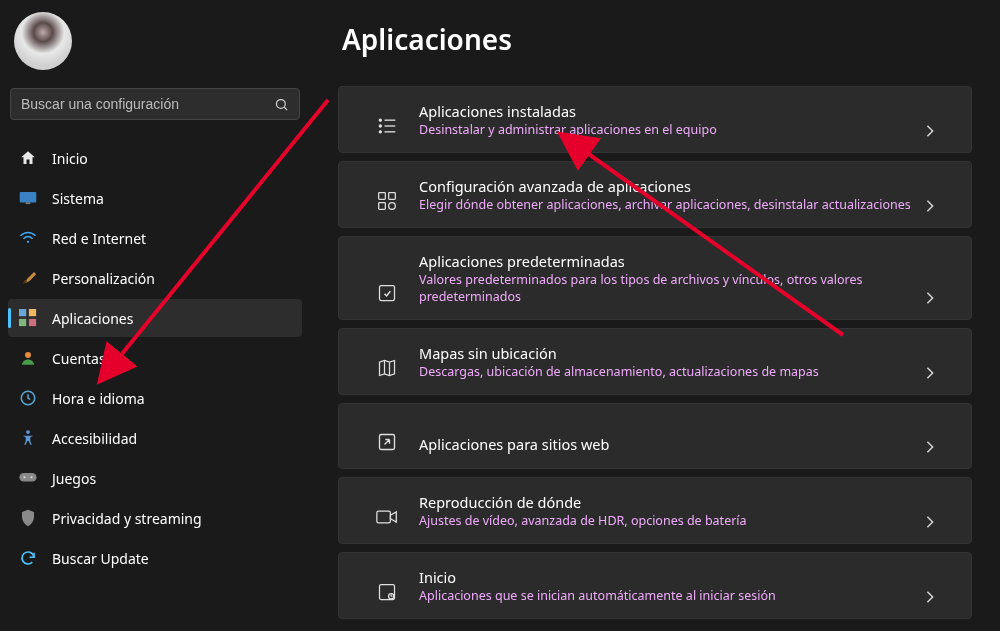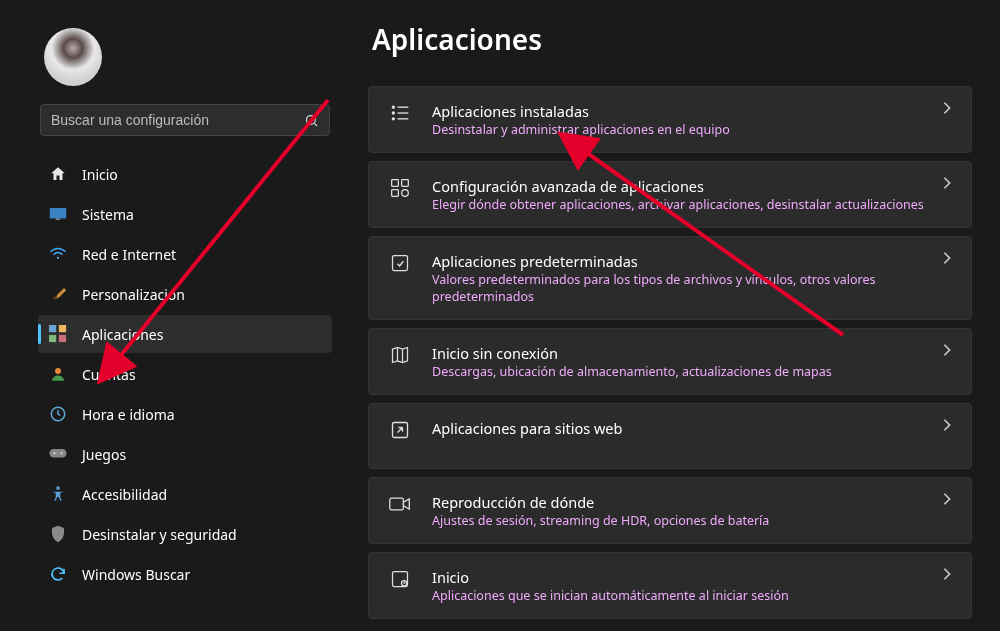--- a/index.html
+++ b/index.html
@@ -5,23 +5,22 @@
   * { box-sizing: border-box; margin: 0; padding: 0; }
   html, body { width: 1000px; height: 631px; overflow: hidden; }
   body {
     background: #1a1a1a;
     color: #ffffff;
     font-family: "Segoe UI", system-ui, sans-serif;
     display: flex;
   }
   .sidebar {
     width: 310px;
-    padding: 26px 8px 10px 8px;
+    padding: 10px 8px 10px 8px;
     flex-shrink: 0;
-    margin-left: 30px;
   }
   .avatar {
     width: 58px; height: 58px;
     border-radius: 50%;
     background: radial-gradient(circle at 50% 35%, #bda9a9 0%, #5b4a4a 20%, #e8e8e8 45%, #d0d0d0 70%);
     margin: 2px 0 18px 6px;
     overflow: hidden;
   }
   .search {
     display: flex; align-items: center;
@@ -75,25 +74,25 @@
     padding: 16px 28px 0 28px;
     overflow: hidden;
   }
   .page-title {
     font-size: 28px;
     font-weight: 600;
     margin: 4px 0 28px 4px;
   }
   .cards { display: flex; flex-direction: column; gap: 4px; }
   .card {
-    display: flex; align-items: flex-start;
+    display: flex; align-items: flex-end;
     background: #2b2b2b;
     border: 1px solid #343434;
     border-radius: 4px;
-    padding: 14px 19px;
+    padding: 14px 36px;
     min-height: 66px;
     cursor: pointer;
     margin-bottom: 4px;
   }
   .card-icon {
     width: 24px; height: 24px;
     margin-right: 20px;
     display: flex; align-items: center; justify-content: center;
     color: #e0e0e0;
     flex-shrink: 0;
@@ -194,56 +193,56 @@
         <svg class="icon-svg" width="18" height="18" viewBox="0 0 24 24" fill="none" stroke="#5aa6d6" stroke-width="2">
             <circle cx="12" cy="12" r="9"></circle>
             <path d="M12 7v5l3 2"></path>
           </svg>
       </span>
       <span>Hora e idioma</span>
     </div>
 
     <div class="nav-item">
       <span class="nav-icon">
+        <svg class="icon-svg" width="18" height="18" viewBox="0 0 24 24">
+            <circle cx="12" cy="4" r="2.5" fill="#5a9ad6"></circle>
+            <path d="M5 9h14l-4 2v5l2 5h-2l-2-5h-2l-2 5H7l2-5v-5z" fill="#5a9ad6"></path>
+          </svg>
+      </span>
+      <span>Accesibilidad</span>
+    </div>
+
+    <div class="nav-item">
+      <span class="nav-icon">
         <svg class="icon-svg" width="20" height="14" viewBox="0 0 28 18">
             <rect x="2" y="2" width="24" height="12" rx="6" fill="#888"></rect>
             <circle cx="9" cy="8" r="1.5" fill="#ddd"></circle>
             <circle cx="19" cy="8" r="1.5" fill="#ddd"></circle>
           </svg>
       </span>
       <span>Juegos</span>
     </div>
 
     <div class="nav-item">
       <span class="nav-icon">
-        <svg class="icon-svg" width="18" height="18" viewBox="0 0 24 24">
-            <circle cx="12" cy="4" r="2.5" fill="#5a9ad6"></circle>
-            <path d="M5 9h14l-4 2v5l2 5h-2l-2-5h-2l-2 5H7l2-5v-5z" fill="#5a9ad6"></path>
-          </svg>
-      </span>
-      <span>Accesibilidad</span>
-    </div>
-
-    <div class="nav-item">
-      <span class="nav-icon">
         <svg class="icon-svg" width="16" height="18" viewBox="0 0 20 24" fill="#8a8a8a">
             <path d="M10 1l8 3v6c0 6-4 11-8 13-4-2-8-7-8-13V4z"></path>
           </svg>
       </span>
-      <span>Desinstalar y seguridad</span>
+      <span>Privacidad y streaming</span>
     </div>
 
     <div class="nav-item">
       <span class="nav-icon">
         <svg class="icon-svg" width="18" height="18" viewBox="0 0 24 24" fill="none" stroke="#4cc2ff" stroke-width="2.2">
             <path d="M20 12a8 8 0 10-2.3 5.6"></path>
             <path d="M20 5v6h-6"></path>
           </svg>
       </span>
-      <span>Windows Buscar</span>
+      <span>Buscar Update</span>
     </div>
 
   </div>
 </div>
 
 <div class="main">
   <h1 class="page-title">Aplicaciones</h1>
 
   <div class="cards">
 
@@ -308,21 +307,21 @@
     </div>
 
     <div class="card">
       <span class="card-icon">
         <svg class="icon-svg" width="20" height="20" viewBox="0 0 24 24" fill="none" stroke="currentColor" stroke-width="1.5">
             <path d="M3 5l6-2 6 2 6-2v16l-6 2-6-2-6 2z"></path>
             <path d="M9 3v16M15 5v16"></path>
           </svg>
       </span>
       <div class="card-text">
-        <div class="card-title">Inicio sin conexión</div>
+        <div class="card-title">Mapas sin ubicación</div>
         <div class="card-desc">Descargas, ubicación de almacenamiento, actualizaciones de mapas</div>
       </div>
       <span class="chevron">
         <svg class="icon-svg" width="10" height="14" viewBox="0 0 10 16" fill="none" stroke="currentColor" stroke-width="1.8">
             <path d="M2 2l6 6-6 6"></path>
           </svg>
       </span>
     </div>
 
     <div class="card">
@@ -344,21 +343,21 @@
 
     <div class="card">
       <span class="card-icon">
         <svg class="icon-svg" width="22" height="16" viewBox="0 0 26 18" fill="none" stroke="currentColor" stroke-width="1.5">
             <rect x="1" y="2" width="16" height="14" rx="2"></rect>
             <path d="M17 7l7-4v12l-7-4z"></path>
           </svg>
       </span>
       <div class="card-text">
         <div class="card-title">Reproducción de dónde</div>
-        <div class="card-desc">Ajustes de sesión, streaming de HDR, opciones de batería</div>
+        <div class="card-desc">Ajustes de vídeo, avanzada de HDR, opciones de batería</div>
       </div>
       <span class="chevron">
         <svg class="icon-svg" width="10" height="14" viewBox="0 0 10 16" fill="none" stroke="currentColor" stroke-width="1.8">
             <path d="M2 2l6 6-6 6"></path>
           </svg>
       </span>
     </div>
 
     <div class="card">
       <span class="card-icon">

